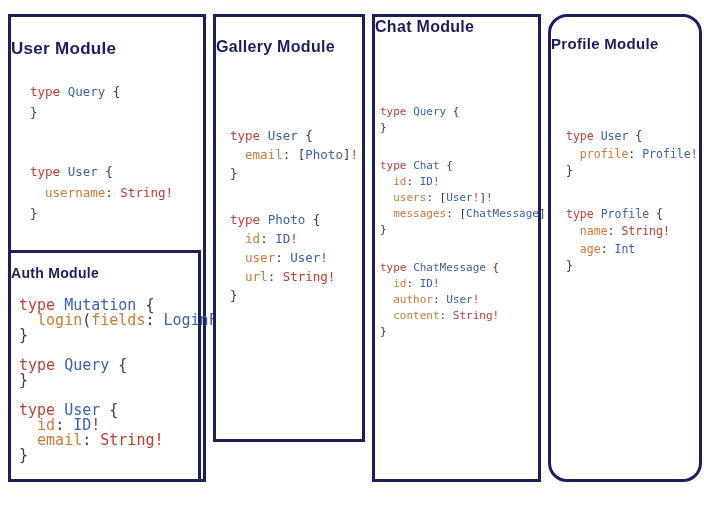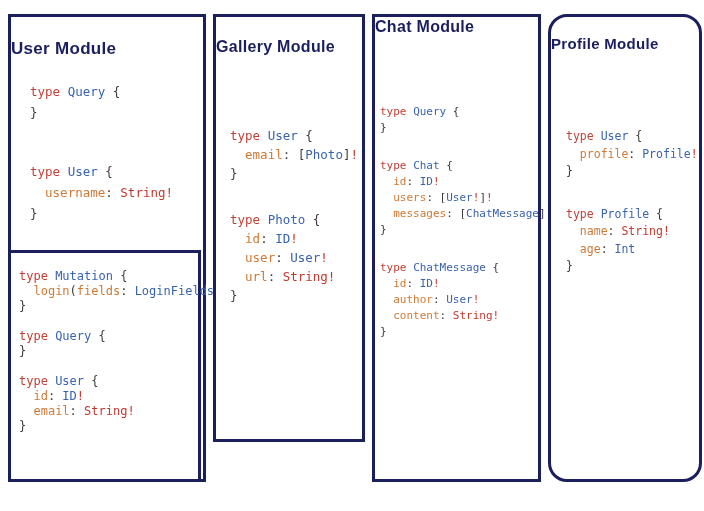--- a/index.html
+++ b/index.html
@@ -52,21 +52,21 @@
   }
   .code-line { white-space: pre; }
   #panel-user > .code {
     margin: 22px 0 0 19px;
     font-size: 12.5px;
     line-height: 21px;
   }
   #panel-user > .code .code-block { margin-bottom: 38px; }
   #panel-auth > .code {
     margin: 16px 0 0 8px;
-    font-size: 12px;
+    font-size: 15px;
     line-height: 15px;
   }
   #panel-auth > .code .code-block { margin-bottom: 15px; }
   #panel-gallery > .code {
     margin: 70px 0 0 14px;
     font-size: 12.5px;
     line-height: 19px;
   }
   #panel-gallery > .code .code-block { margin-bottom: 27px; }
   #panel-chat > .code {
@@ -99,20 +99,21 @@
         <div class="code-line"><span class="tok-kw">type</span><span class="tok-pl"> </span><span class="tok-ty">Query</span><span class="tok-pl"> {</span></div>
         <div class="code-line"><span class="tok-pl">}</span></div>
       </div>
       <div class="code-block">
         <div class="code-line"><span class="tok-kw">type</span><span class="tok-pl"> </span><span class="tok-ty">User</span><span class="tok-pl"> {</span></div>
         <div class="code-line"><span class="tok-pl">  </span><span class="tok-fd">username</span><span class="tok-pl">: </span><span class="tok-str">String</span><span class="tok-bang">!</span></div>
         <div class="code-line"><span class="tok-pl">}</span></div>
       </div>
     </div>
   <div id="panel-auth">
+    <div class="panel-title">Auth Module</div>
     <div class="code">
         <div class="code-block">
           <div class="code-line"><span class="tok-kw">type</span><span class="tok-pl"> </span><span class="tok-ty">Mutation</span><span class="tok-pl"> {</span></div>
           <div class="code-line"><span class="tok-pl">  </span><span class="tok-fd">login</span><span class="tok-pl">(</span><span class="tok-fd">fields</span><span class="tok-pl">: </span><span class="tok-ty">LoginFields</span><span class="tok-pl">): </span><span class="tok-ty">User</span></div>
           <div class="code-line"><span class="tok-pl">}</span></div>
         </div>
         <div class="code-block">
           <div class="code-line"><span class="tok-kw">type</span><span class="tok-pl"> </span><span class="tok-ty">Query</span><span class="tok-pl"> {</span></div>
           <div class="code-line"><span class="tok-pl">}</span></div>
         </div>

